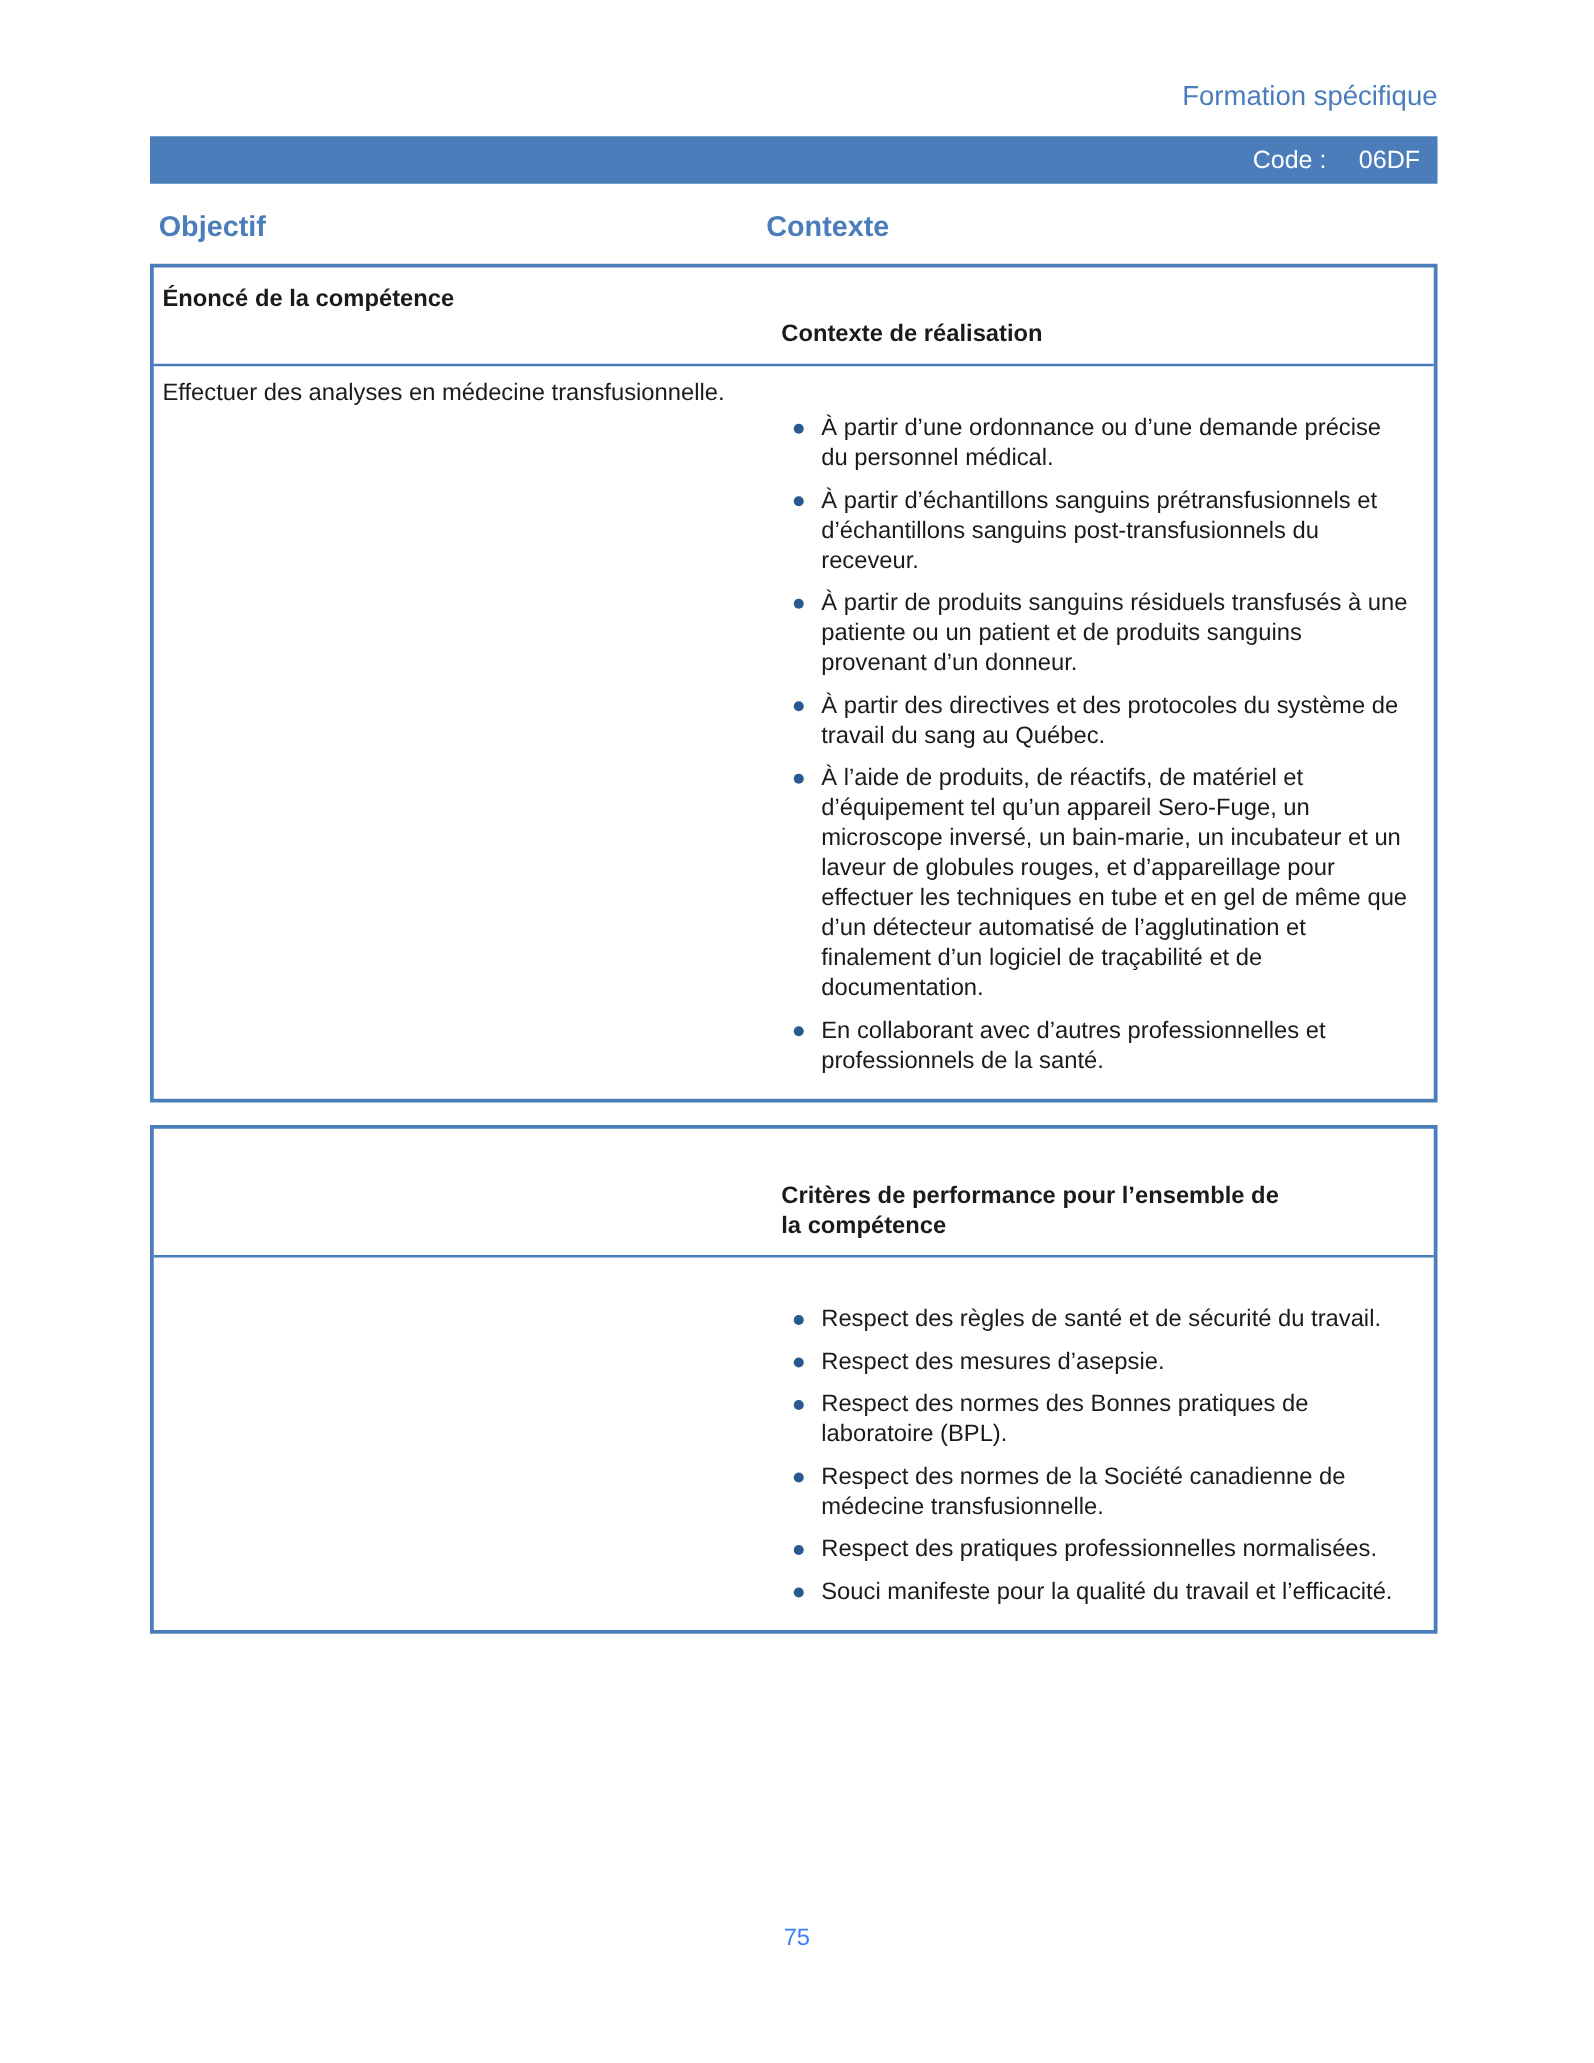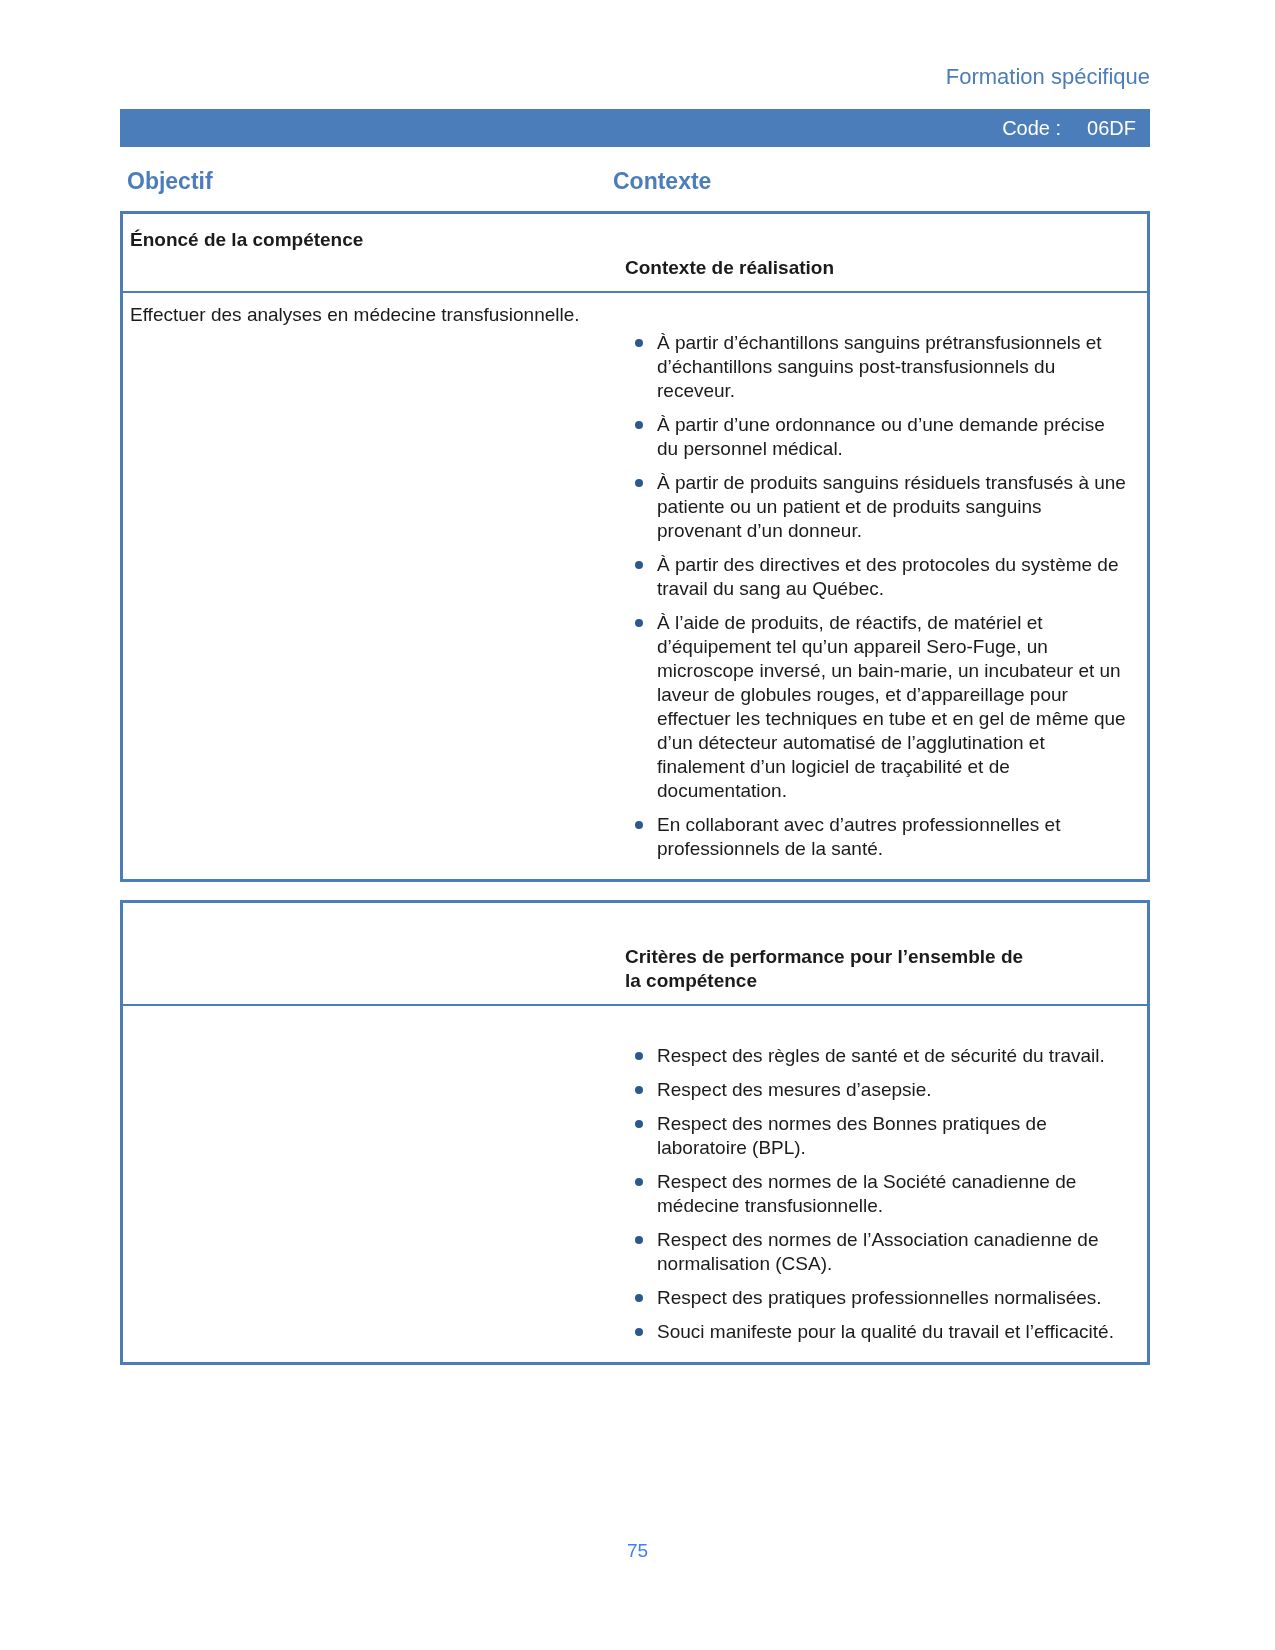--- a/index.html
+++ b/index.html
@@ -100,25 +100,25 @@
     <div class="row t-head">
       <div class="cell-left">Énoncé de la compétence</div>
       <div class="cell-right">Contexte de réalisation</div>
     </div>
     <div class="row t-body">
       <div class="cell-left">Effectuer des analyses en médecine transfusionnelle.</div>
       <div class="cell-right">
         <ul class="bullets">
           <li>
               <span class="dot"></span>
-              <span class="btxt">À partir d’échantillons sanguins prétransfusionnels et d’échantillons sanguins post-transfusionnels du receveur.</span>
+              <span class="btxt">À partir d’une ordonnance ou d’une demande précise du personnel médical.</span>
             </li>
           <li>
               <span class="dot"></span>
-              <span class="btxt">À partir d’une ordonnance ou d’une demande précise du personnel médical.</span>
+              <span class="btxt">À partir d’échantillons sanguins prétransfusionnels et d’échantillons sanguins post-transfusionnels du receveur.</span>
             </li>
           <li>
               <span class="dot"></span>
               <span class="btxt">À partir de produits sanguins résiduels transfusés à une patiente ou un patient et de produits sanguins provenant d’un donneur.</span>
             </li>
           <li>
               <span class="dot"></span>
               <span class="btxt">À partir des directives et des protocoles du système de travail du sang au Québec.</span>
             </li>
           <li>
@@ -156,24 +156,20 @@
           <li>
               <span class="dot"></span>
               <span class="btxt">Respect des normes des Bonnes pratiques de laboratoire (BPL).</span>
             </li>
           <li>
               <span class="dot"></span>
               <span class="btxt">Respect des normes de la Société canadienne de médecine transfusionnelle.</span>
             </li>
           <li>
               <span class="dot"></span>
-              <span class="btxt">Respect des normes de l’Association canadienne de normalisation (CSA).</span>
-            </li>
-          <li>
-              <span class="dot"></span>
               <span class="btxt">Respect des pratiques professionnelles normalisées.</span>
             </li>
           <li>
               <span class="dot"></span>
               <span class="btxt">Souci manifeste pour la qualité du travail et l’efficacité.</span>
             </li>
         </ul>
       </div>
     </div>
   </div>

